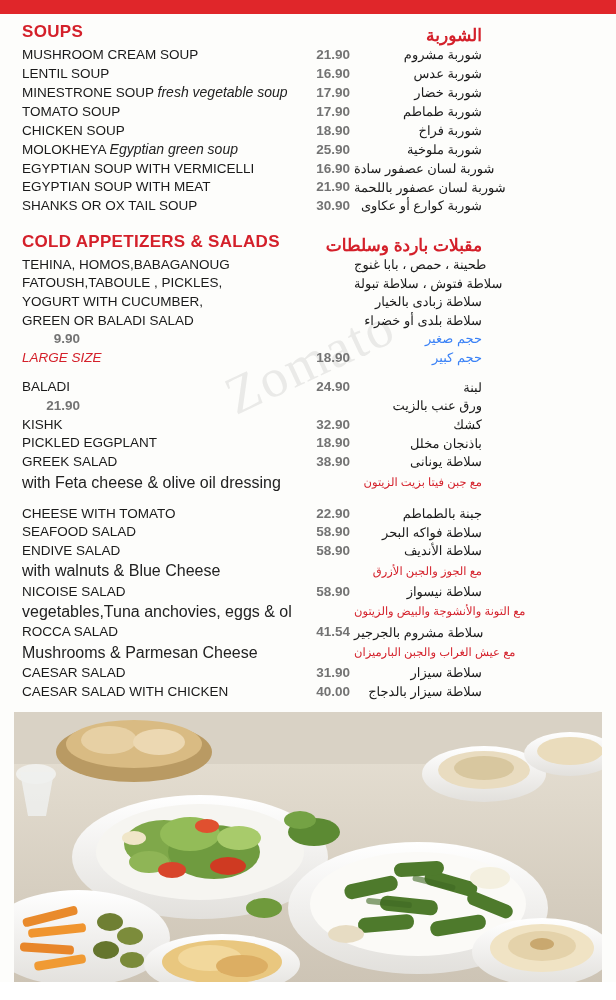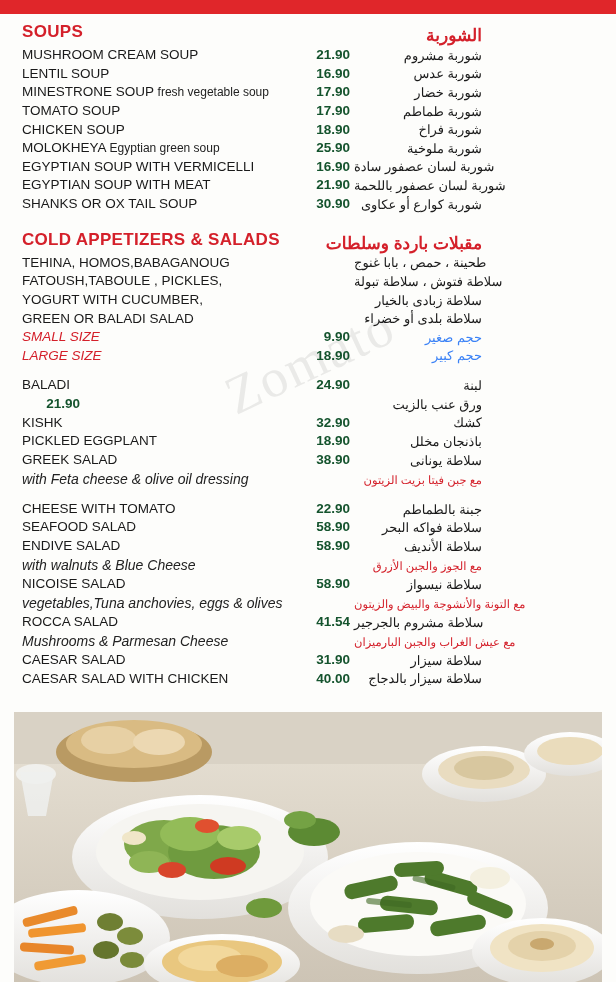--- a/index.html
+++ b/index.html
@@ -57,51 +57,52 @@
     text-align: center;
     direction: rtl;
   }
   .head-row {
     display: flex;
     justify-content: space-between;
     align-items: flex-end;
   }
   .row {
     display: flex;
-    align-items: flex-end;
+    align-items: center;
     line-height: 1.38;
   }
   .en {
     flex: 0 0 270px;
     font-size: 13.5px;
     color: #1a1a1a;
     white-space: nowrap;
     overflow: hidden;
   }
   .en .desc {
-    font-size: 12px;
+    font-style: italic;
+    font-size: 14px;
     color: #222;
   }
   .price {
     flex: 0 0 62px;
     text-align: right;
     font-size: 13.5px;
     font-weight: bold;
-    color: #14532d;
+    color: #737373;
     padding-right: 4px;
   }
   .ar {
     flex: 1 1 auto;
     text-align: right;
     direction: rtl;
     font-size: 13px;
     color: #1a1a1a;
     white-space: nowrap;
   }
-  .row.sub .en { font-style: italic; font-size: 14px; color: #222; }
+  .row.sub .en { font-size: 16px; color: #222; }
   .row.sub .ar { font-size: 11.5px; color: #d4202a; }
   .row.redline .en { color: #d4202a; font-style: italic; }
   .row.redline .ar { color: #3b82f6; }
   .spacer { height: 11px; }
   .spacer-lg { height: 16px; }
 
   
   .photo {
     position: absolute;
     left: 14px; top: 712px;
@@ -203,21 +204,20 @@
         <div class="en">YOGURT WITH CUCUMBER,</div>
         <div class="price"></div>
         <div class="ar">سلاطة زبادى بالخيار</div>
       </div>
       <div class="row">
         <div class="en">GREEN OR BALADI SALAD</div>
         <div class="price"></div>
         <div class="ar">سلاطة بلدى أو خضراء</div>
       </div>
       <div class="row redline">
-        <div class="en">SMALL SIZE</div>
         <div class="price">9.90</div>
         <div class="ar">حجم صغير</div>
       </div>
       <div class="row redline">
         <div class="en">LARGE SIZE</div>
         <div class="price">18.90</div>
         <div class="ar">حجم كبير</div>
       </div>
 
       <div class="spacer"></div>

